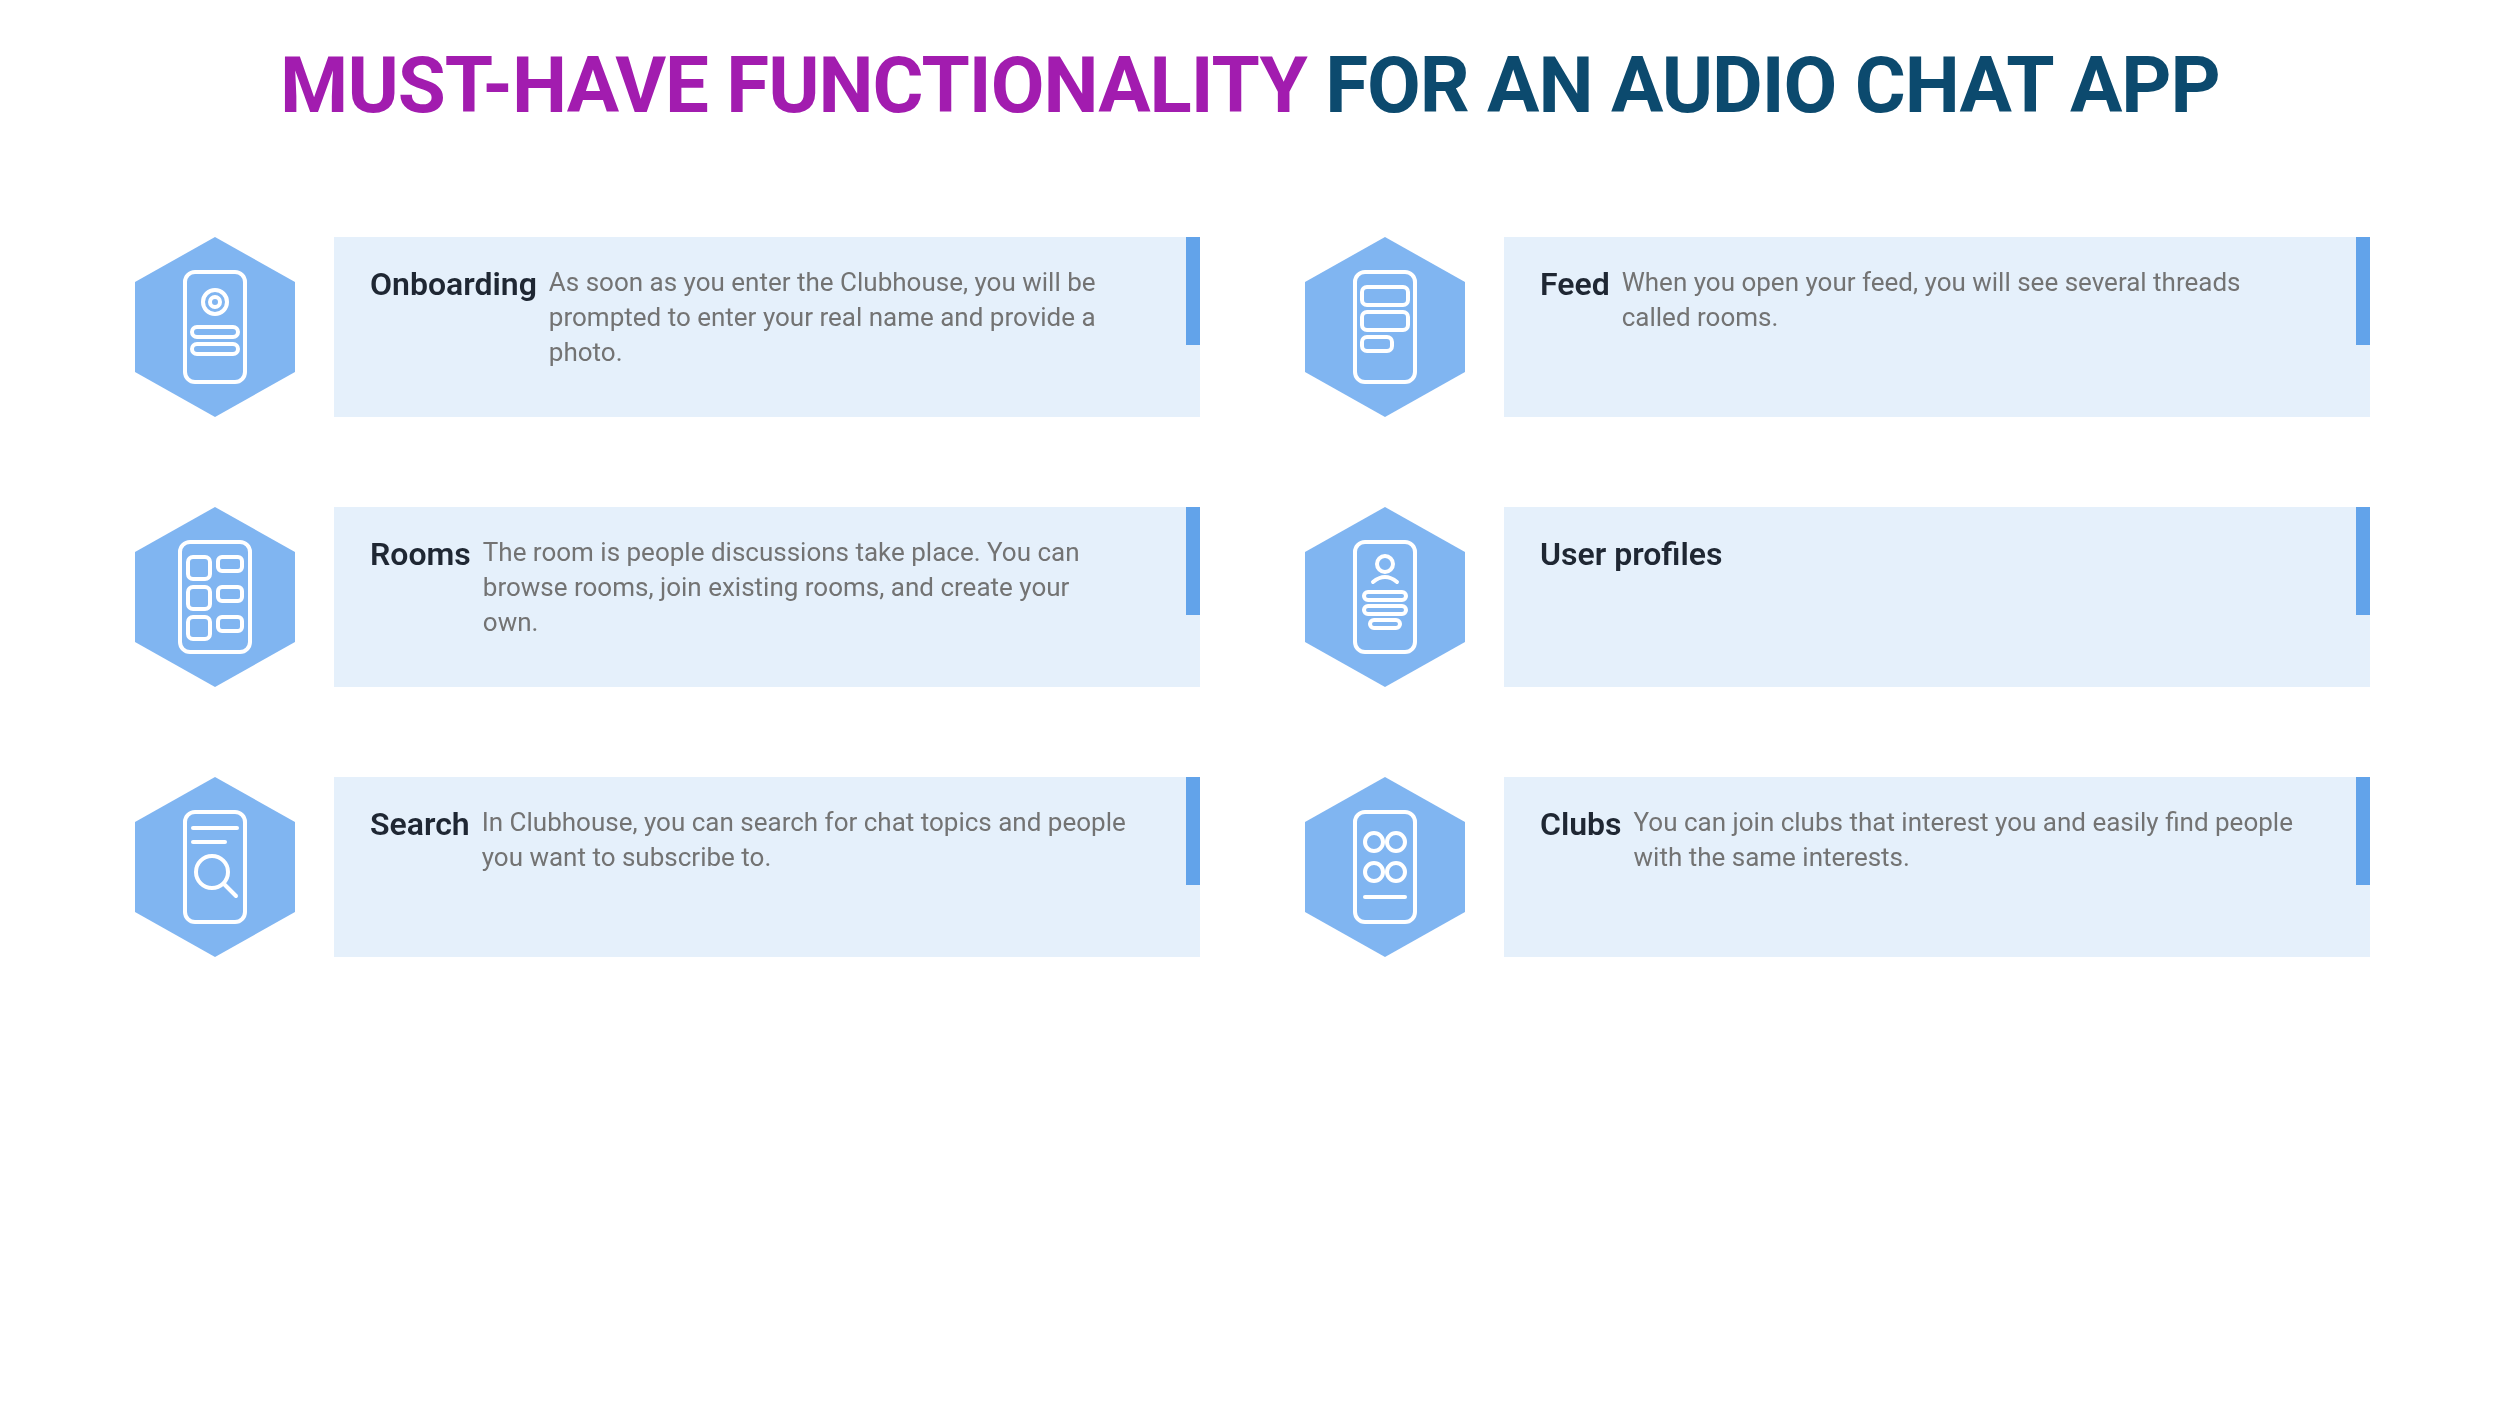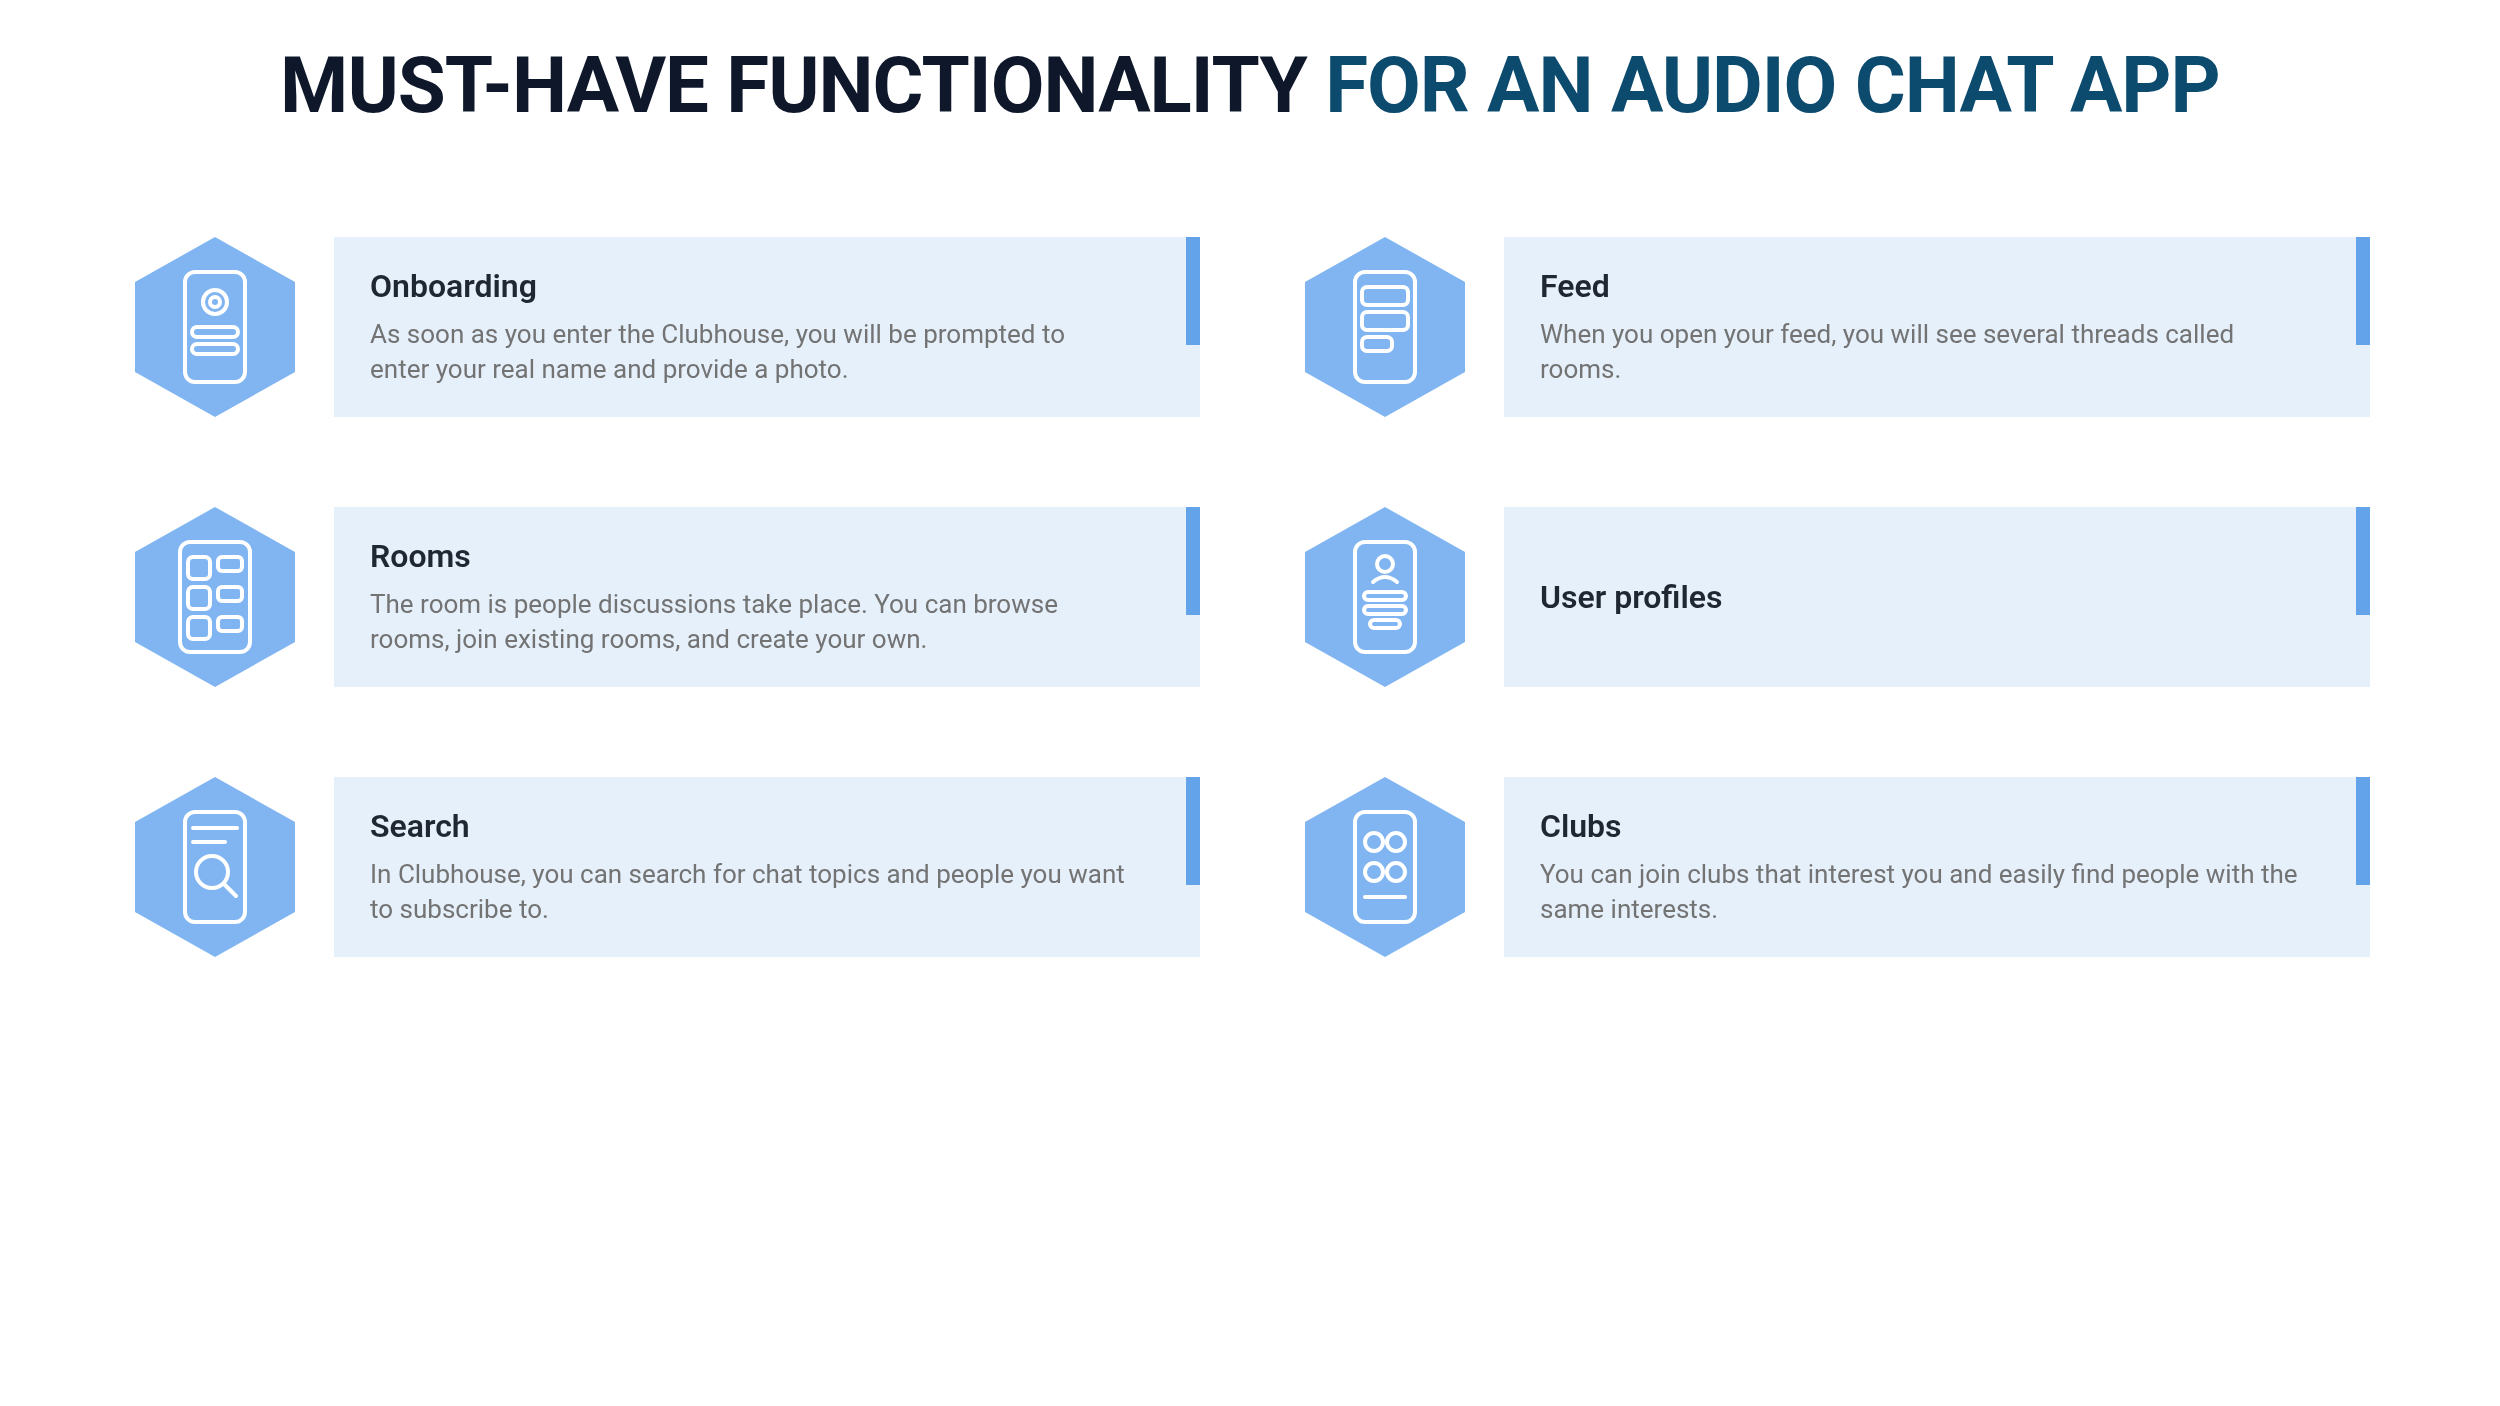--- a/index.html
+++ b/index.html
@@ -11,21 +11,21 @@
     padding: 40px 130px 0 130px;
   }
   .page-title {
     text-align: center;
     font-size: 78px;
     font-weight: 700;
     letter-spacing: -1px;
     line-height: 1.18;
     margin-bottom: 100px;
   }
-  .page-title .t-black { color: #0f172a; }
+  .page-title .t-black { color: #a21caf; }
   .page-title .t-blue { color: #0c4a6e; text-align: right; }
   .grid {
     display: grid;
     grid-template-columns: 1fr 1fr;
     column-gap: 100px;
     row-gap: 80px;
     max-width: 2260px;
     margin: 0 auto;
   }
   .feature {
@@ -43,21 +43,21 @@
   .card {
     flex: 1;
     background: #e5f0fb;
     min-height: 180px;
     display: flex;
     position: relative;
     padding: 28px 40px 28px 36px;
   }
   .card-inner {
     display: flex;
-    flex-direction: column;
+    flex-direction: row;
     justify-content: center;
     gap: 12px;
     max-width: 760px;
   }
   .card-title {
     font-size: 32px;
     font-weight: 600;
     color: #1f2733;
   }
   .card-desc {

